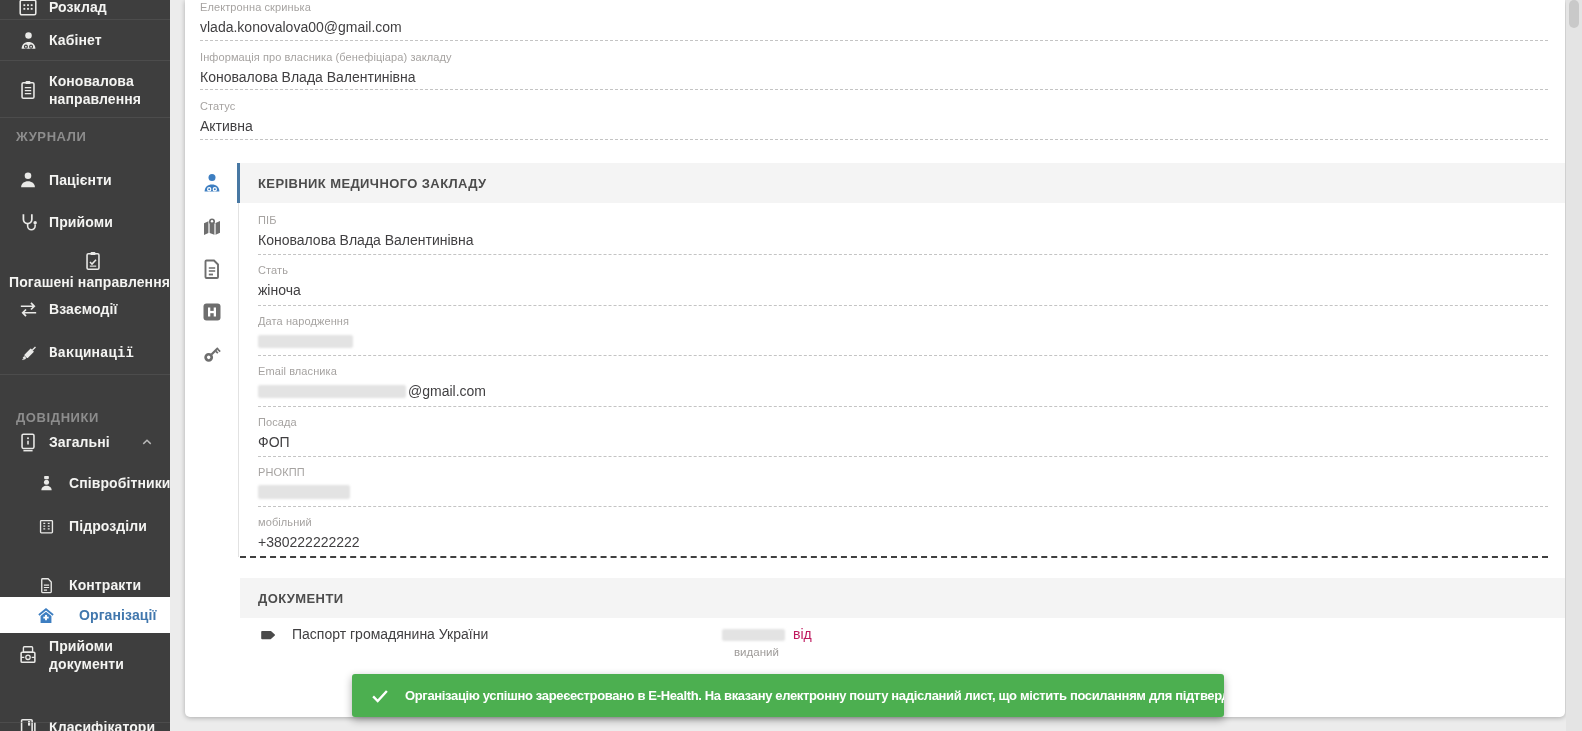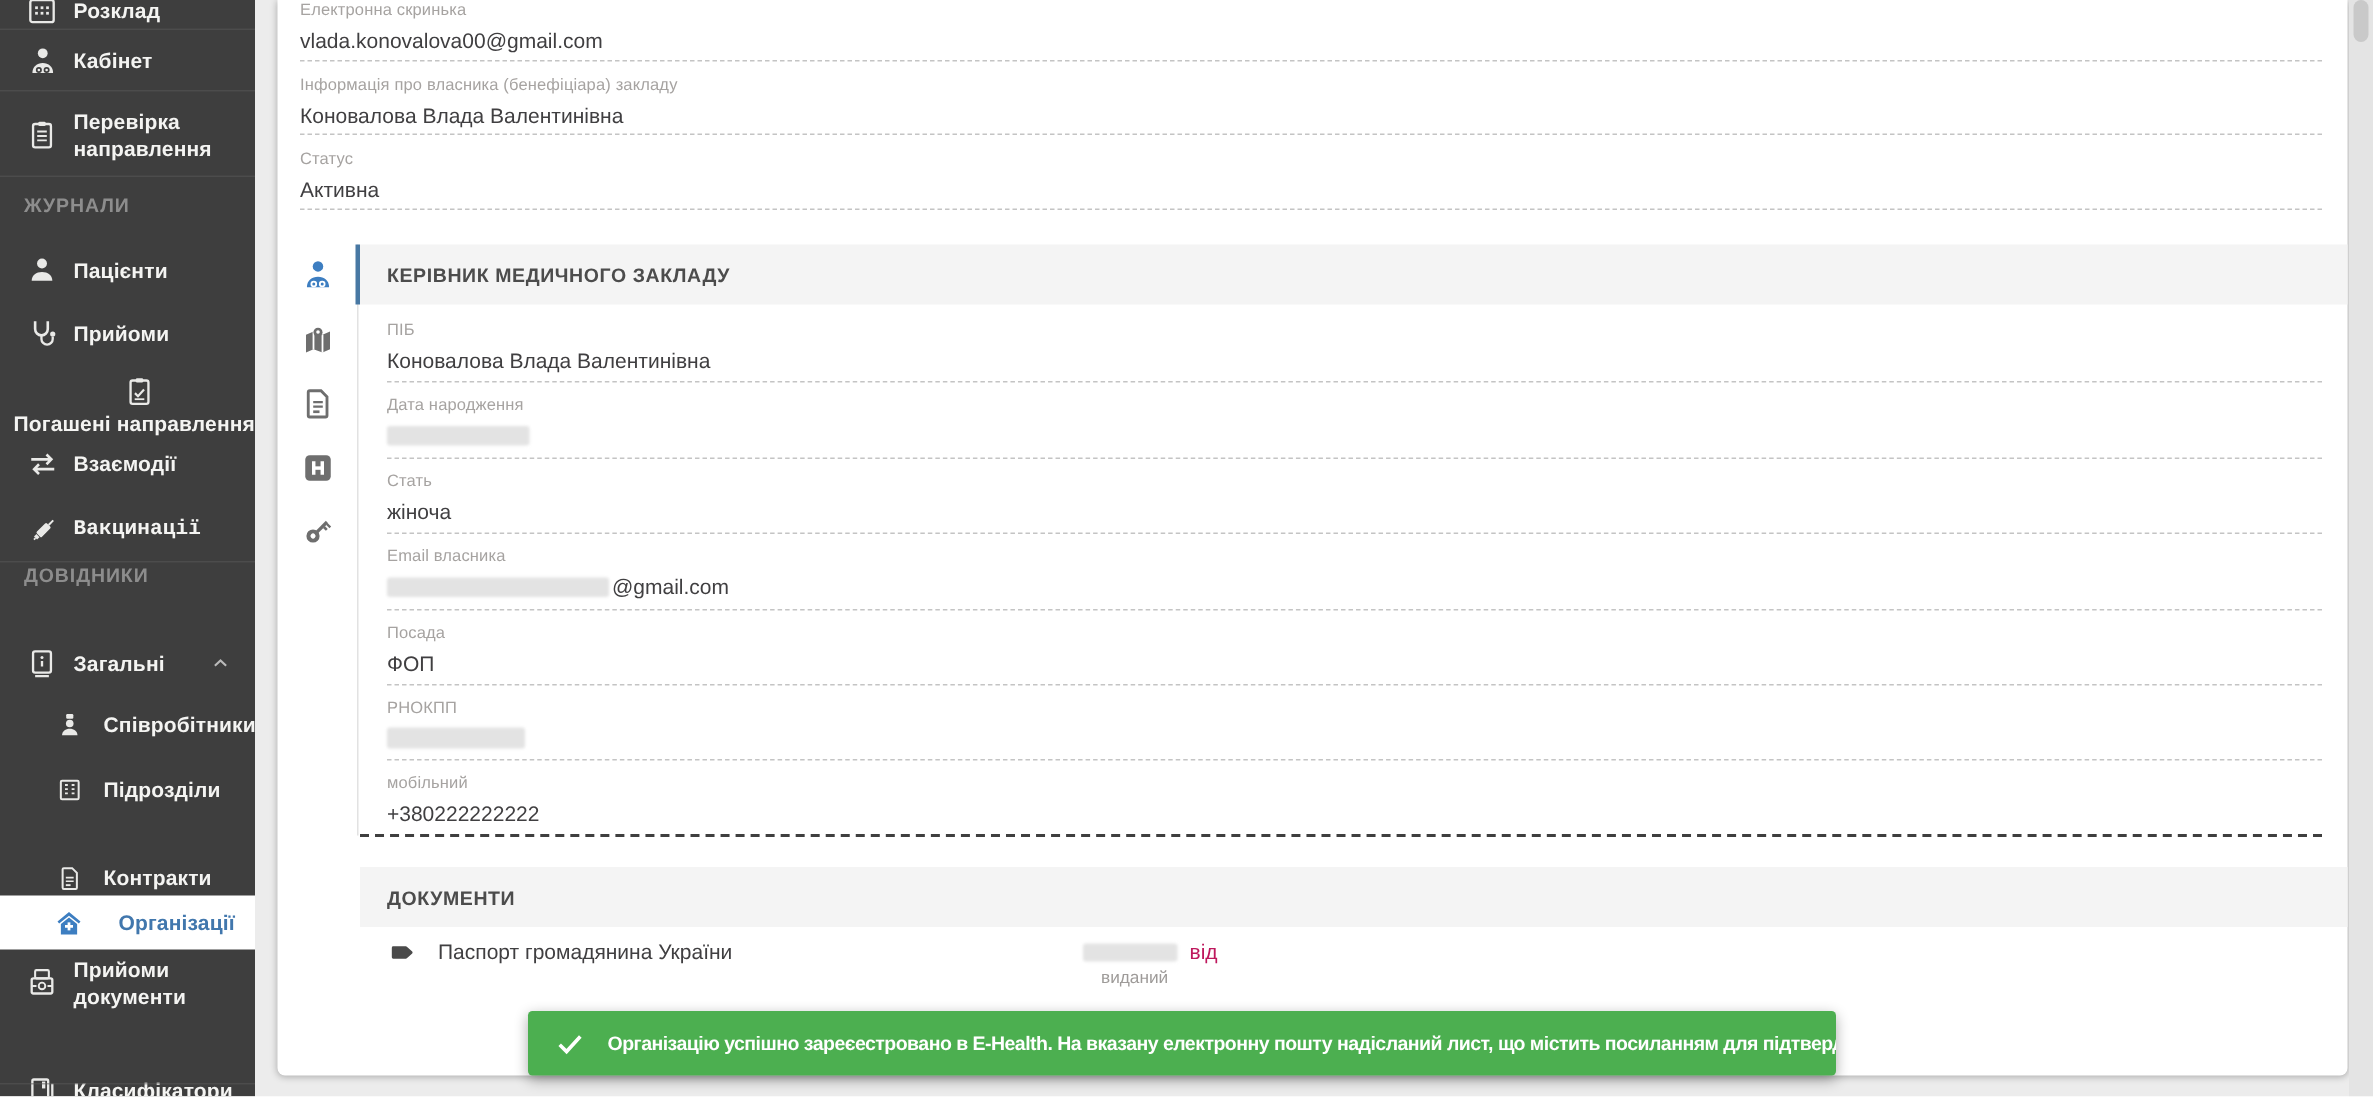--- a/index.html
+++ b/index.html
@@ -97,21 +97,21 @@
     <div class="sdiv" style="top:60px;"></div>
 
     <div class="srow" style="top:72px;height:36px;">
       <span class="ic">
         <svg width="22" height="22" viewBox="0 0 24 24">
             <rect x="5.5" y="4" width="13" height="17" rx="1.5" fill="none" stroke="currentColor" stroke-width="1.7"></rect>
             <rect x="9.3" y="2.3" width="5.4" height="3.2" rx="1" fill="currentColor"></rect>
             <path d="M8.5 9.5h7M8.5 12.7h7M8.5 15.9h7" stroke="currentColor" stroke-width="1.4"></path>
           </svg>
       </span>
-      <span class="lb">Перевірка направлення</span>
+      <span class="lb">Коновалова направлення</span>
     </div>
     <div class="sdiv" style="top:117px;"></div>
 
     <div class="shead" style="top:129px;">ЖУРНАЛИ</div>
 
     <div class="srow" style="top:167px;height:26px;">
       <span class="ic">
         <svg width="22" height="22" viewBox="0 0 24 24">
             <circle cx="12" cy="7.3" r="3.6" fill="currentColor"></circle>
             <path d="M4.5 19.8c0-4 3.4-6.4 7.5-6.4s7.5 2.4 7.5 6.4z" fill="currentColor"></path>
@@ -161,21 +161,21 @@
               <rect x="4.6" y="10.8" width="2.4" height="3"></rect>
               <rect x="3" y="11.7" width="1.6" height="1.2"></rect>
               <rect x="17.5" y="11.6" width="4.5" height="1.4"></rect>
             </g>
           </svg>
       </span>
       <span class="lb">Вакцинації</span>
     </div>
     <div class="sdiv" style="top:374px;"></div>
 
-    <div class="shead" style="top:376px;">ДОВІДНИКИ</div>
+    <div class="shead" style="top:410px;">ДОВІДНИКИ</div>
 
     <div class="srow" style="top:429px;height:26px;">
       <span class="ic">
         <svg width="22" height="22" viewBox="0 0 24 24">
             <rect x="5.5" y="3.5" width="13" height="15.5" rx="1.5" fill="none" stroke="currentColor" stroke-width="1.7"></rect>
             <circle cx="12" cy="8" r="1.1" fill="currentColor"></circle>
             <path d="M12 10.6v4" stroke="currentColor" stroke-width="1.7"></path>
             <path d="M7 21.5h10" stroke="currentColor" stroke-width="1.6"></path>
           </svg>
       </span>
@@ -334,26 +334,26 @@
     <div class="band" style="top:163px;">
       <span class="btitle">КЕРІВНИК МЕДИЧНОГО ЗАКЛАДУ</span>
     </div>
 
     <div id="leaderFields">
       <div class="frow">
         <div class="fldlabel">ПІБ</div>
         <div class="fldvalue">Коновалова Влада Валентинівна</div>
       </div>
       <div class="frow">
+        <div class="fldlabel">Стать</div>
+        <div class="fldvalue">жіноча</div>
+      </div>
+      <div class="frow">
         <div class="fldlabel">Дата народження</div>
         <div class="fldvalue"><span class="redact" style="width:95px;height:13px;"></span></div>
-      </div>
-      <div class="frow">
-        <div class="fldlabel">Стать</div>
-        <div class="fldvalue">жіноча</div>
       </div>
       <div class="frow">
         <div class="fldlabel">Email власника</div>
         <div class="fldvalue"><span class="redact" style="width:148px;height:13px;margin-right:2px;"></span><span>@gmail.com</span></div>
       </div>
       <div class="frow">
         <div class="fldlabel">Посада</div>
         <div class="fldvalue">ФОП</div>
       </div>
       <div class="frow">

